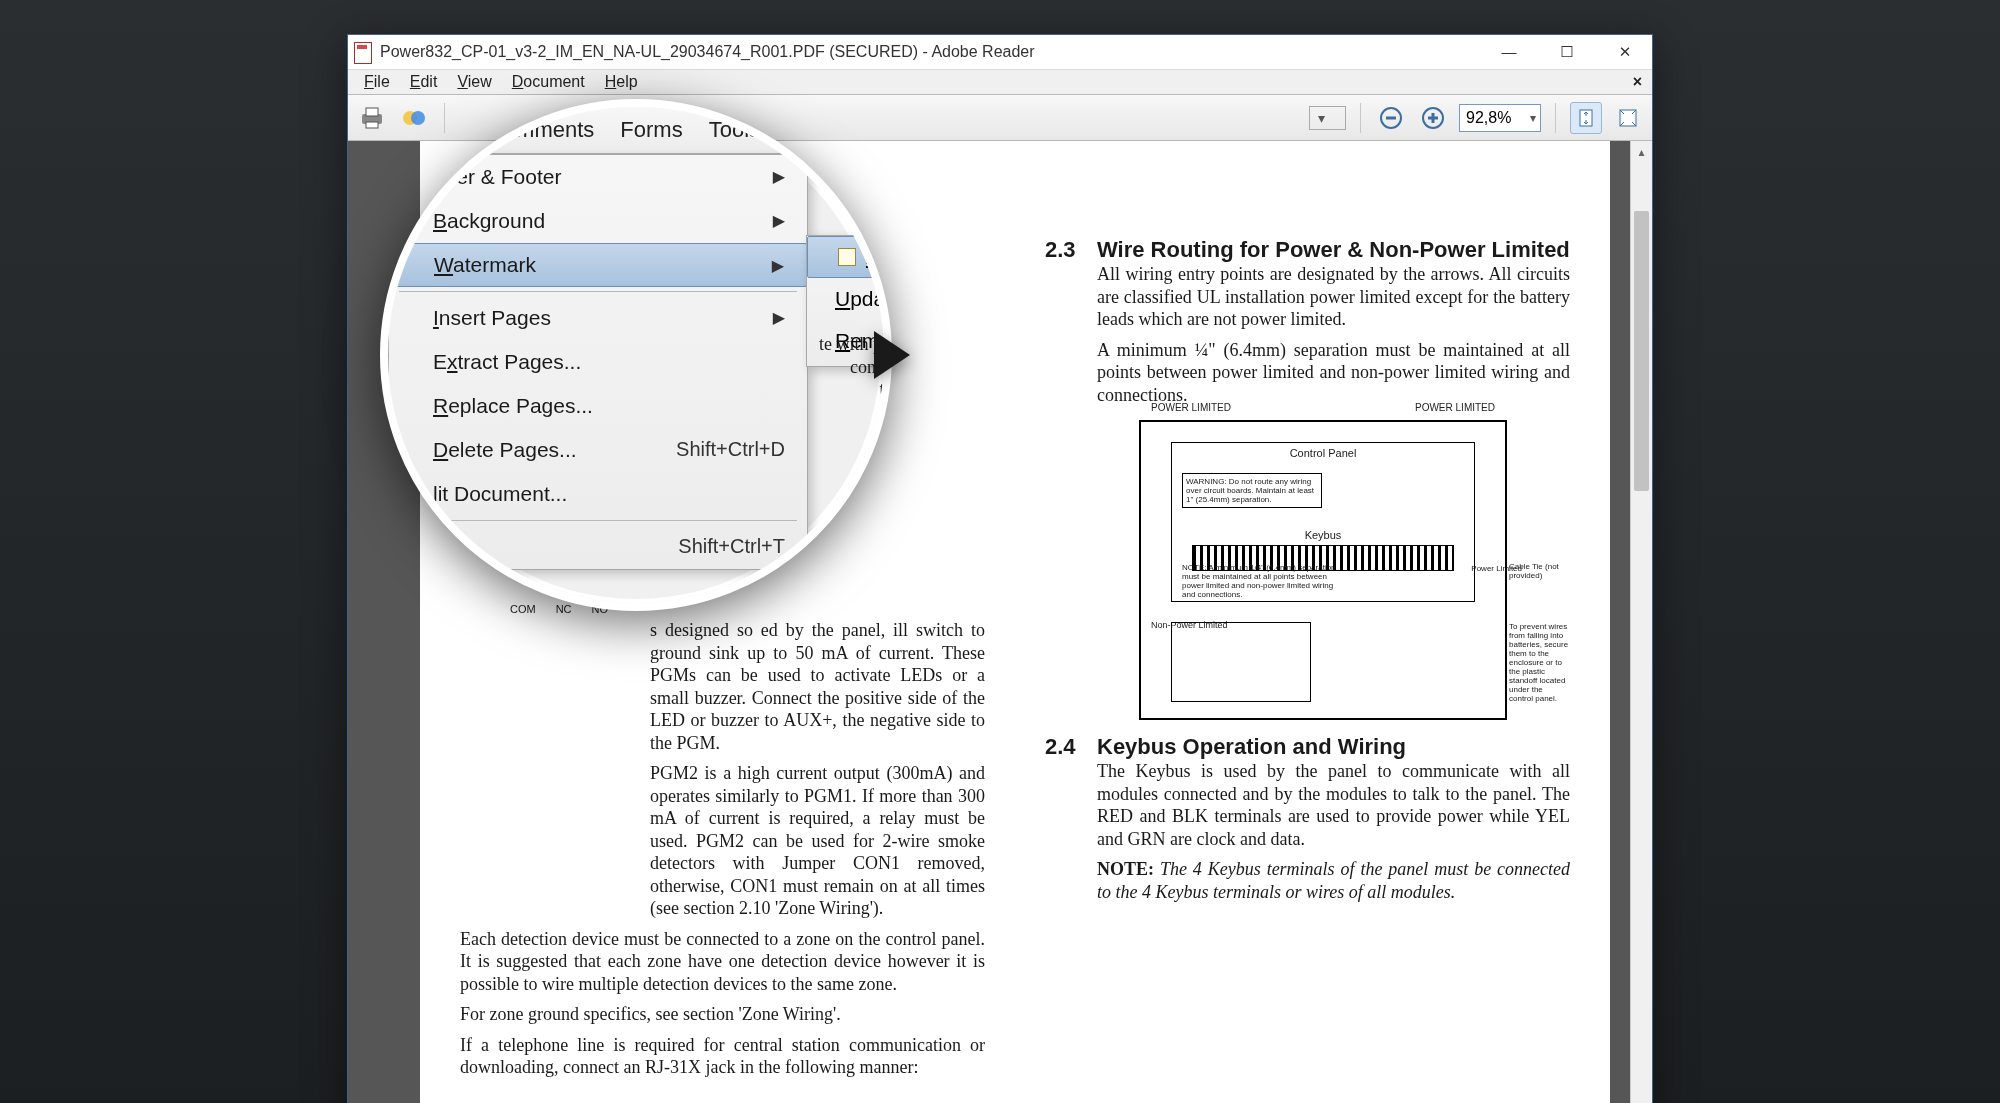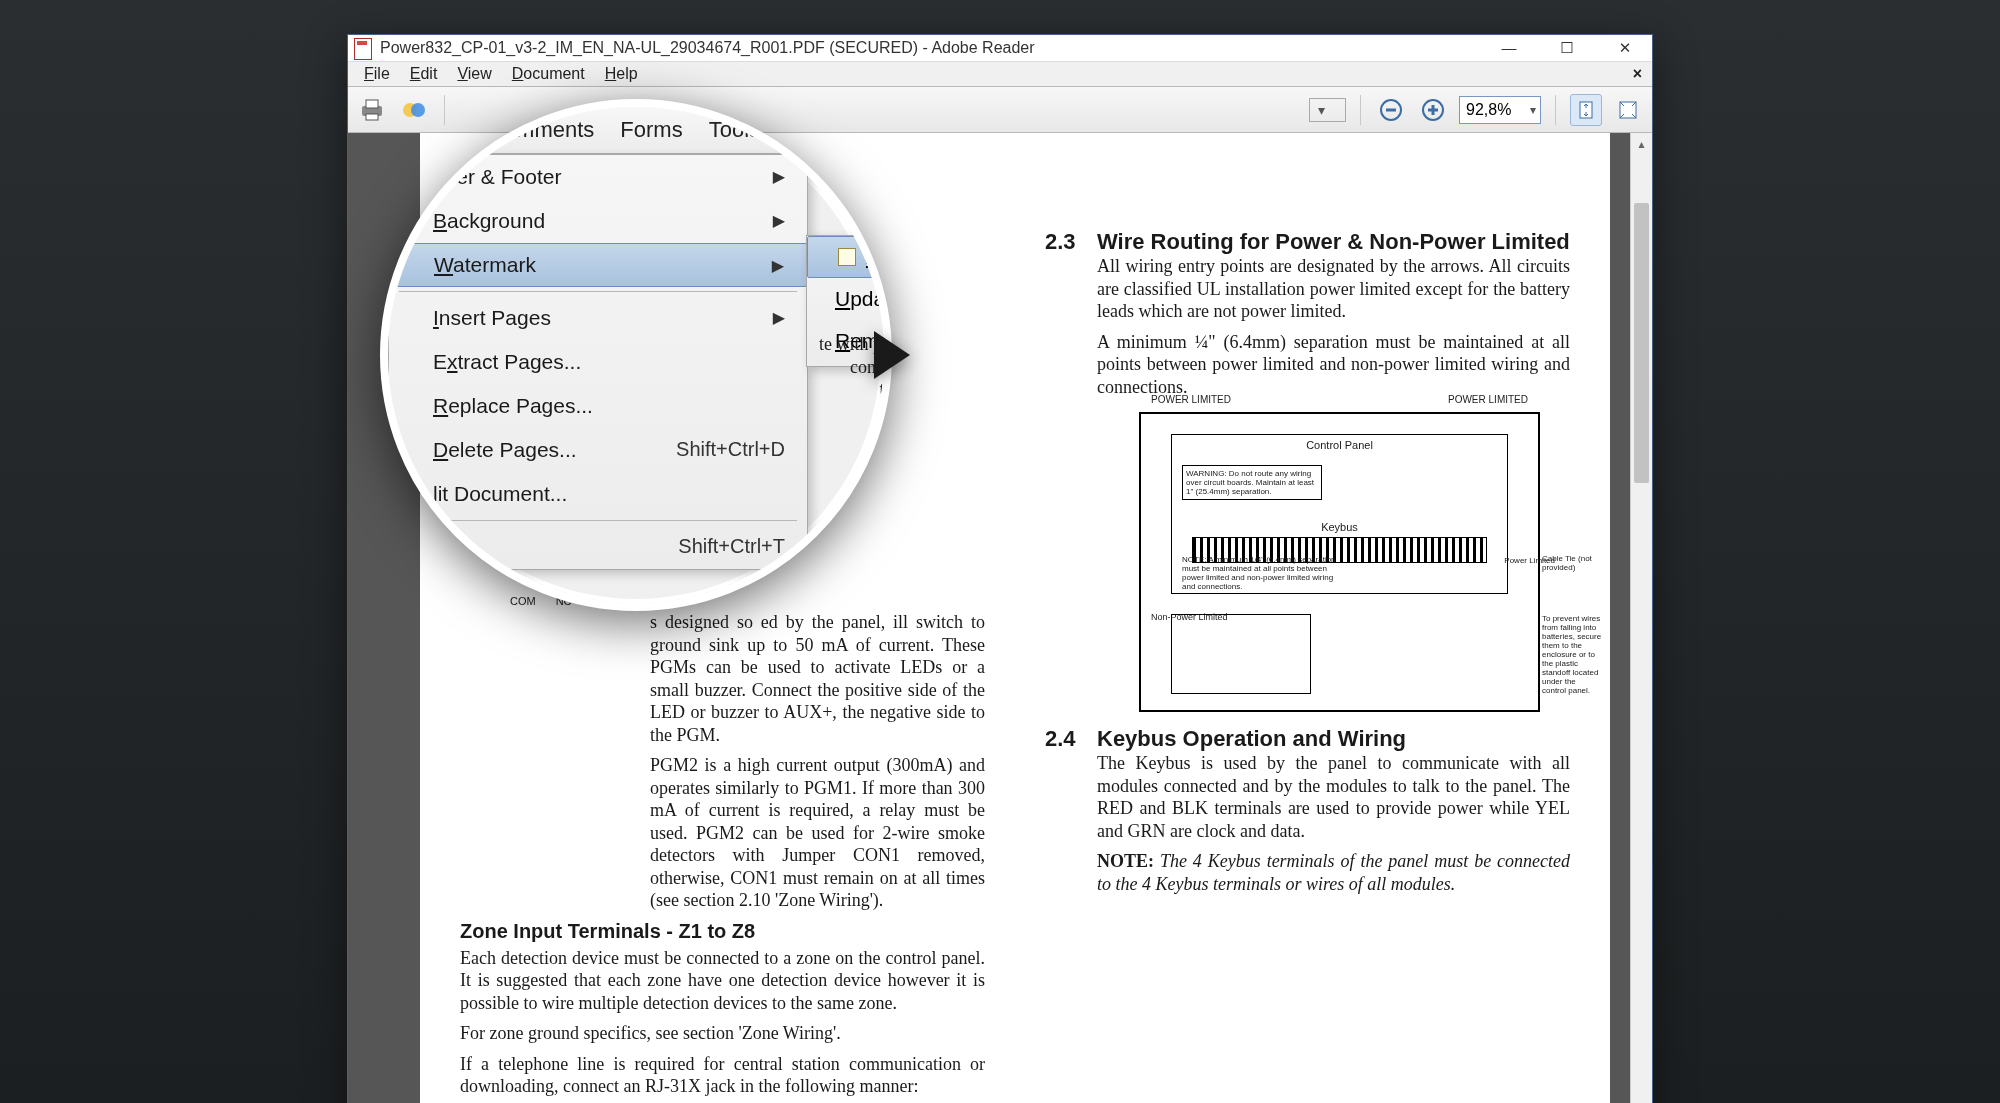--- a/index.html
+++ b/index.html
@@ -15,21 +15,21 @@
     padding-top: 34px;
   }
   .window {
     width: 1306px;
     background: #fff;
     border: 1px solid #4a5e8a;
     box-shadow: 0 10px 40px rgba(0,0,0,.45);
     position: relative;
   }
   .titlebar {
-    height: 26px;
+    height: 34px;
     background: #fff;
     display: flex;
     align-items: center;
     padding: 0 6px;
     font-size: 16px;
     color: #333;
   }
   .titlebar .icon { width:18px; height:20px; margin-right:8px; display:inline-block; position:relative; }
   .titlebar .icon::before { content:''; position:absolute; width:16px; height:20px; border:1px solid #b02a2a; background:#fff; }
   .titlebar .icon::after { content:''; position:absolute; top:3px; left:3px; width:10px; height:4px; background:#d44; }
@@ -114,21 +114,21 @@
   .page .sec { display:flex; gap:12px; margin-top:8px;}
   .page .secnum { font-size:22px; font-weight:bold; font-family:Arial,Helvetica,sans-serif; min-width:40px;}
   .page .sectitle { font-size:22px; font-weight:bold; font-family:Arial,Helvetica,sans-serif;}
   .page .secbody { margin-left:52px; }
   .page .note { font-style:italic; }
   .page .note b { font-style:normal; }
   .diagram-box {
     border:2px solid #000;
     margin:14px 16px 14px 42px;
     height:300px;
-    width:401px;
+    width:368px;
     position:relative;
     font-family:Arial,Helvetica,sans-serif;
     font-size:10px;
   }
   .diagram-box .lbl { position:absolute; font-size:10px; color:#222;}
   .relay-box {
     position:relative;
     margin:20px 0 10px 0;
     height:120px;
   }
@@ -357,21 +357,20 @@
           <div style="position:absolute; left:60px; top:96px; display:flex; flex-direction:column; gap:2px; font-size:9px; writing-mode:vertical-rl; transform:rotate(180deg);">
           </div>
         </div>
         <div style="display:flex; gap:10px;">
           <div style="width:180px;"></div>
           <div style="flex:1;">
             <p style="text-align:justify;">s designed so ed by the panel, ill switch to ground sink up to 50 mA of current. These PGMs can be used to activate LEDs or a small buzzer. Connect the positive side of the LED or buzzer to AUX+, the negative side to the PGM.</p>
             <p>PGM2 is a high current output (300mA) and operates similarly to PGM1. If more than 300 mA of current is required, a relay must be used. PGM2 can be used for 2-wire smoke detectors with Jumper CON1 removed, otherwise, CON1 must remain on at all times (see section 2.10 'Zone Wiring').</p>
           </div>
         </div>
-        <h4>Zone Input Terminals - Z1 to Z8</h4>
         <p>Each detection device must be connected to a zone on the control panel. It is suggested that each zone have one detection device however it is possible to wire multiple detection devices to the same zone.</p>
         <p>For zone ground specifics, see section 'Zone Wiring'.</p>
         <p>If a telephone line is required for central station communication or downloading, connect an RJ-31X jack in the following manner:</p>
 
       </div>
 
       <div class="col" style="padding-top:60px;">
         <div class="sec">
           <div class="secnum">2.3</div>
           <div class="sectitle">Wire Routing for Power &amp; Non-Power Limited</div>

